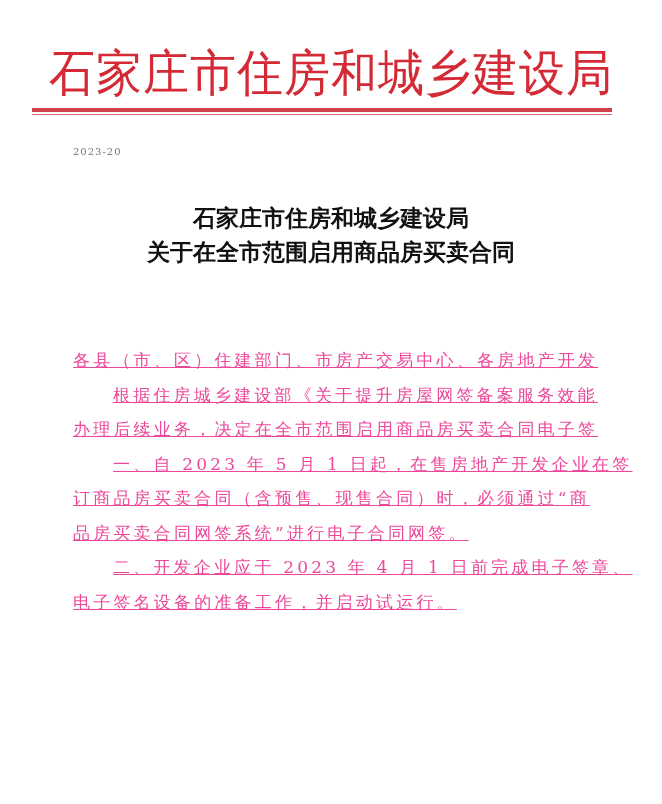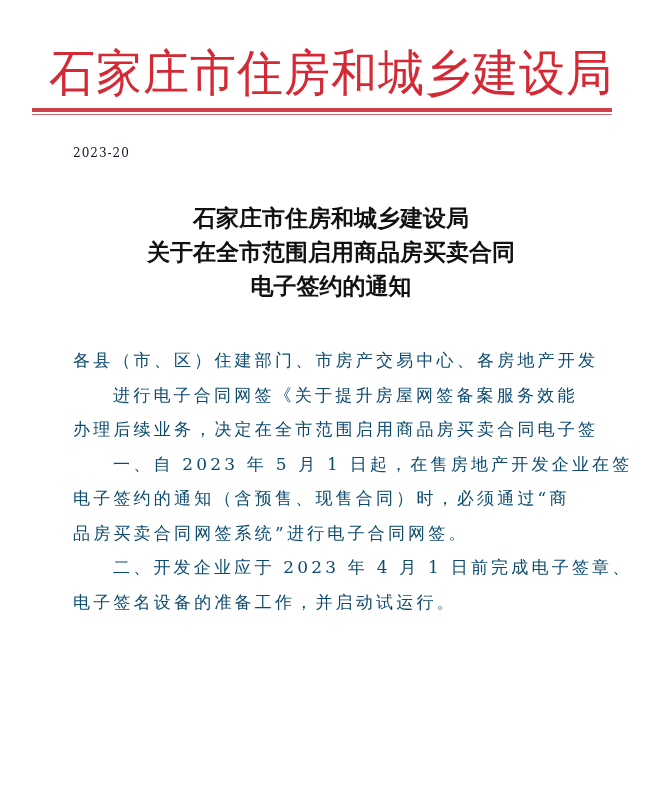--- a/index.html
+++ b/index.html
@@ -45,23 +45,23 @@
     top: 114px;
     width: 580px;
     height: 1px;
     background: #d86a72;
   }
   .doc-number {
     position: absolute;
     left: 73px;
     top: 146px;
     font-family: "DejaVu Serif", "Liberation Serif", serif;
-    font-size: 12px;
+    font-size: 10px;
     letter-spacing: 1px;
-    color: #0f172a;
+    color: #737373;
   }
   .title-block {
     position: absolute;
     left: 0;
     top: 201px;
     width: 662px;
     text-align: center;
     font-family: "DejaVu Serif", "Liberation Serif", serif;
     font-weight: bold;
     font-size: 23px;
@@ -73,22 +73,23 @@
     white-space: nowrap;
   }
   .body-text {
     position: absolute;
     left: 73px;
     top: 343px;
     width: 540px;
     font-family: "DejaVu Serif", "Liberation Serif", serif;
     font-size: 17px;
     line-height: 34.5px;
-    color: #0c4a6e;
+    color: #ec4899;
     letter-spacing: 3.2px;
+    text-decoration: underline;
   }
   .line {
     display: block;
     white-space: nowrap;
     height: 34.5px;
   }
   .indent {
     padding-left: 40px;
   }
 </style>
@@ -97,25 +98,24 @@
 
 <div class="letterhead">石家庄市住房和城乡建设局</div>
 <div class="rule-thick"></div>
 <div class="rule-thin"></div>
 
 <div class="doc-number">2023-20</div>
 
 <div class="title-block">
   <span class="title-line">石家庄市住房和城乡建设局</span>
   <span class="title-line">关于在全市范围启用商品房买卖合同</span>
-  <span class="title-line">电子签约的通知</span>
 </div>
 
 <div class="body-text">
   <span class="line">各县（市、区）住建部门、市房产交易中心、各房地产开发</span>
-  <span class="line indent">进行电子合同网签《关于提升房屋网签备案服务效能</span>
+  <span class="line indent">根据住房城乡建设部《关于提升房屋网签备案服务效能</span>
   <span class="line">办理后续业务，决定在全市范围启用商品房买卖合同电子签</span>
   <span class="line indent">一、自 2023 年 5 月 1 日起，在售房地产开发企业在签</span>
-  <span class="line">电子签约的通知（含预售、现售合同）时，必须通过“商</span>
+  <span class="line">订商品房买卖合同（含预售、现售合同）时，必须通过“商</span>
   <span class="line">品房买卖合同网签系统”进行电子合同网签。</span>
   <span class="line indent">二、开发企业应于 2023 年 4 月 1 日前完成电子签章、</span>
   <span class="line">电子签名设备的准备工作，并启动试运行。</span>
 </div>
 
 </body></html>

